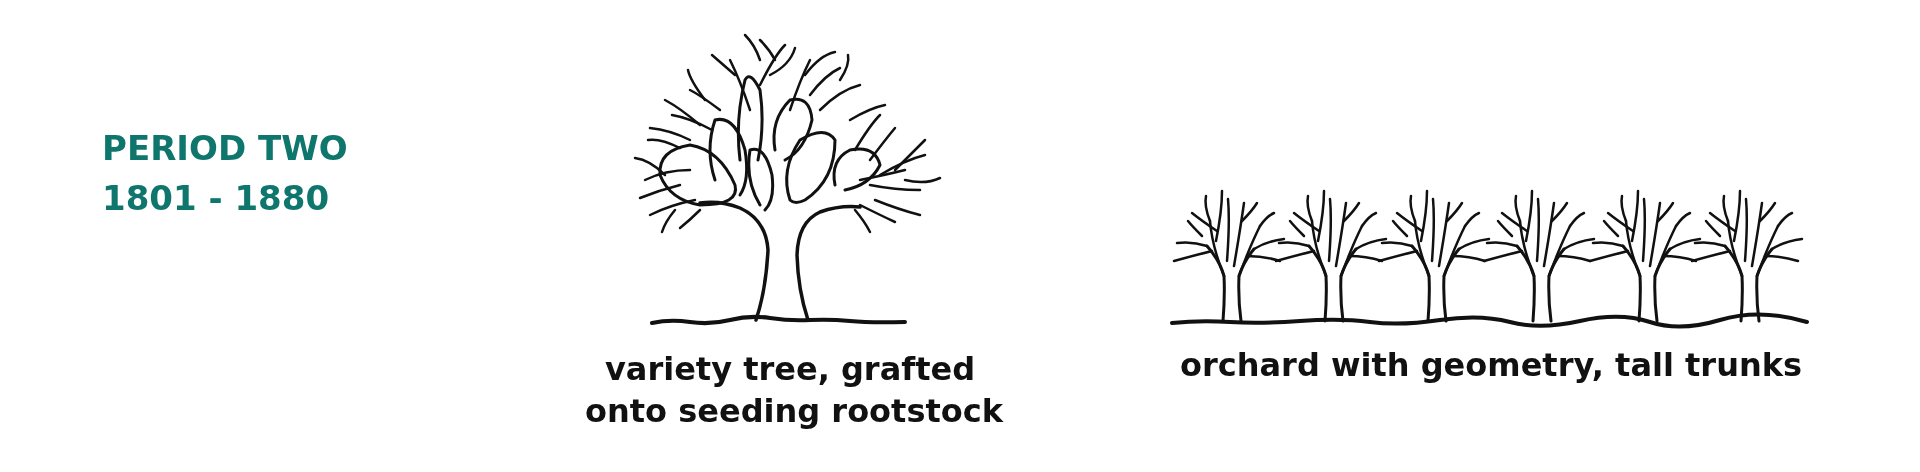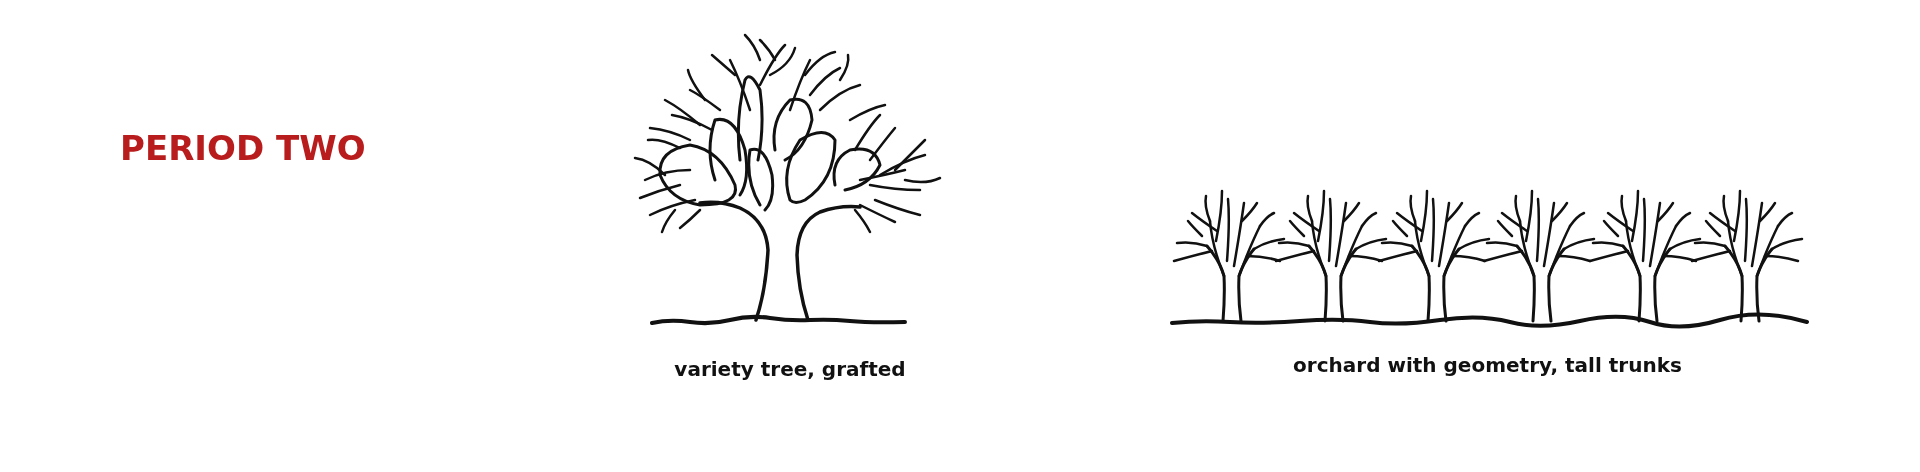--- a/index.html
+++ b/index.html
@@ -1,32 +1,33 @@
 <!DOCTYPE html>
 <html><head>
 <meta charset="utf-8">
 <style>
   html, body { margin: 0; padding: 0; background: #ffffff; }
   body { width: 1920px; height: 472px; position: relative; overflow: hidden;
          font-family: "DejaVu Sans", "Liberation Sans", sans-serif; color: #111111; }
-  .period { position: absolute; left: 120px; top: 123px; font-size: 34px; line-height: 50px;
-            font-weight: bold; letter-spacing: 0px; color: #b91c1c; }
+  .period { position: absolute; left: 102px; top: 123px; font-size: 34px; line-height: 50px;
+            font-weight: bold; letter-spacing: 0px; color: #0f766e; }
   .period div { white-space: nowrap; }
-  .caption { position: absolute; font-size: 20px; line-height: 42px; font-weight: bold;
+  .caption { position: absolute; font-size: 32px; line-height: 42px; font-weight: bold;
              text-align: center; white-space: nowrap; color: #111; }
   #cap1 { left: 585px; top: 348px; width: 410px; }
   #cap2 { left: 1180px; top: 344px; width: 615px; }
   svg { position: absolute; overflow: visible; }
   .ink { fill: none; stroke: #111; stroke-linecap: round; stroke-linejoin: round; }
 </style>
 </head>
 <body>
 
 <div class="period">
   <div>PERIOD TWO</div>
+  <div>1801 - 1880</div>
 </div>
 
 <svg width="1920" height="472" style="left:0;top:0;" viewBox="0 0 1920 472">
   <g class="ink">
 
     <path stroke-width="4" d="M652 323 Q670 319 690 322 T730 320 T770 318 T810 320 T850 321 T905 322"></path>
 
     <path stroke-width="3.5" d="M756 320 Q766 290 768 250 Q766 220 740 208 Q720 200 700 203"></path>
     <path stroke-width="3.5" d="M808 320 Q798 290 797 255 Q798 222 820 212 Q840 205 860 207"></path>
 
@@ -104,17 +105,18 @@
     <use href="#otree" x="1334" y="321"></use>
     <use href="#otree" x="1437" y="321"></use>
     <use href="#otree" x="1542" y="321"></use>
     <use href="#otree" x="1648" y="321"></use>
     <use href="#otree" x="1750" y="321"></use>
   </g>
 </svg>
 
 <div class="caption" id="cap1">
   <div>variety tree, grafted</div>
+  <div>onto seeding rootstock</div>
 </div>
 
 <div class="caption" id="cap2">
   <div>orchard with geometry, tall trunks</div>
 </div>
 
 </body></html>

